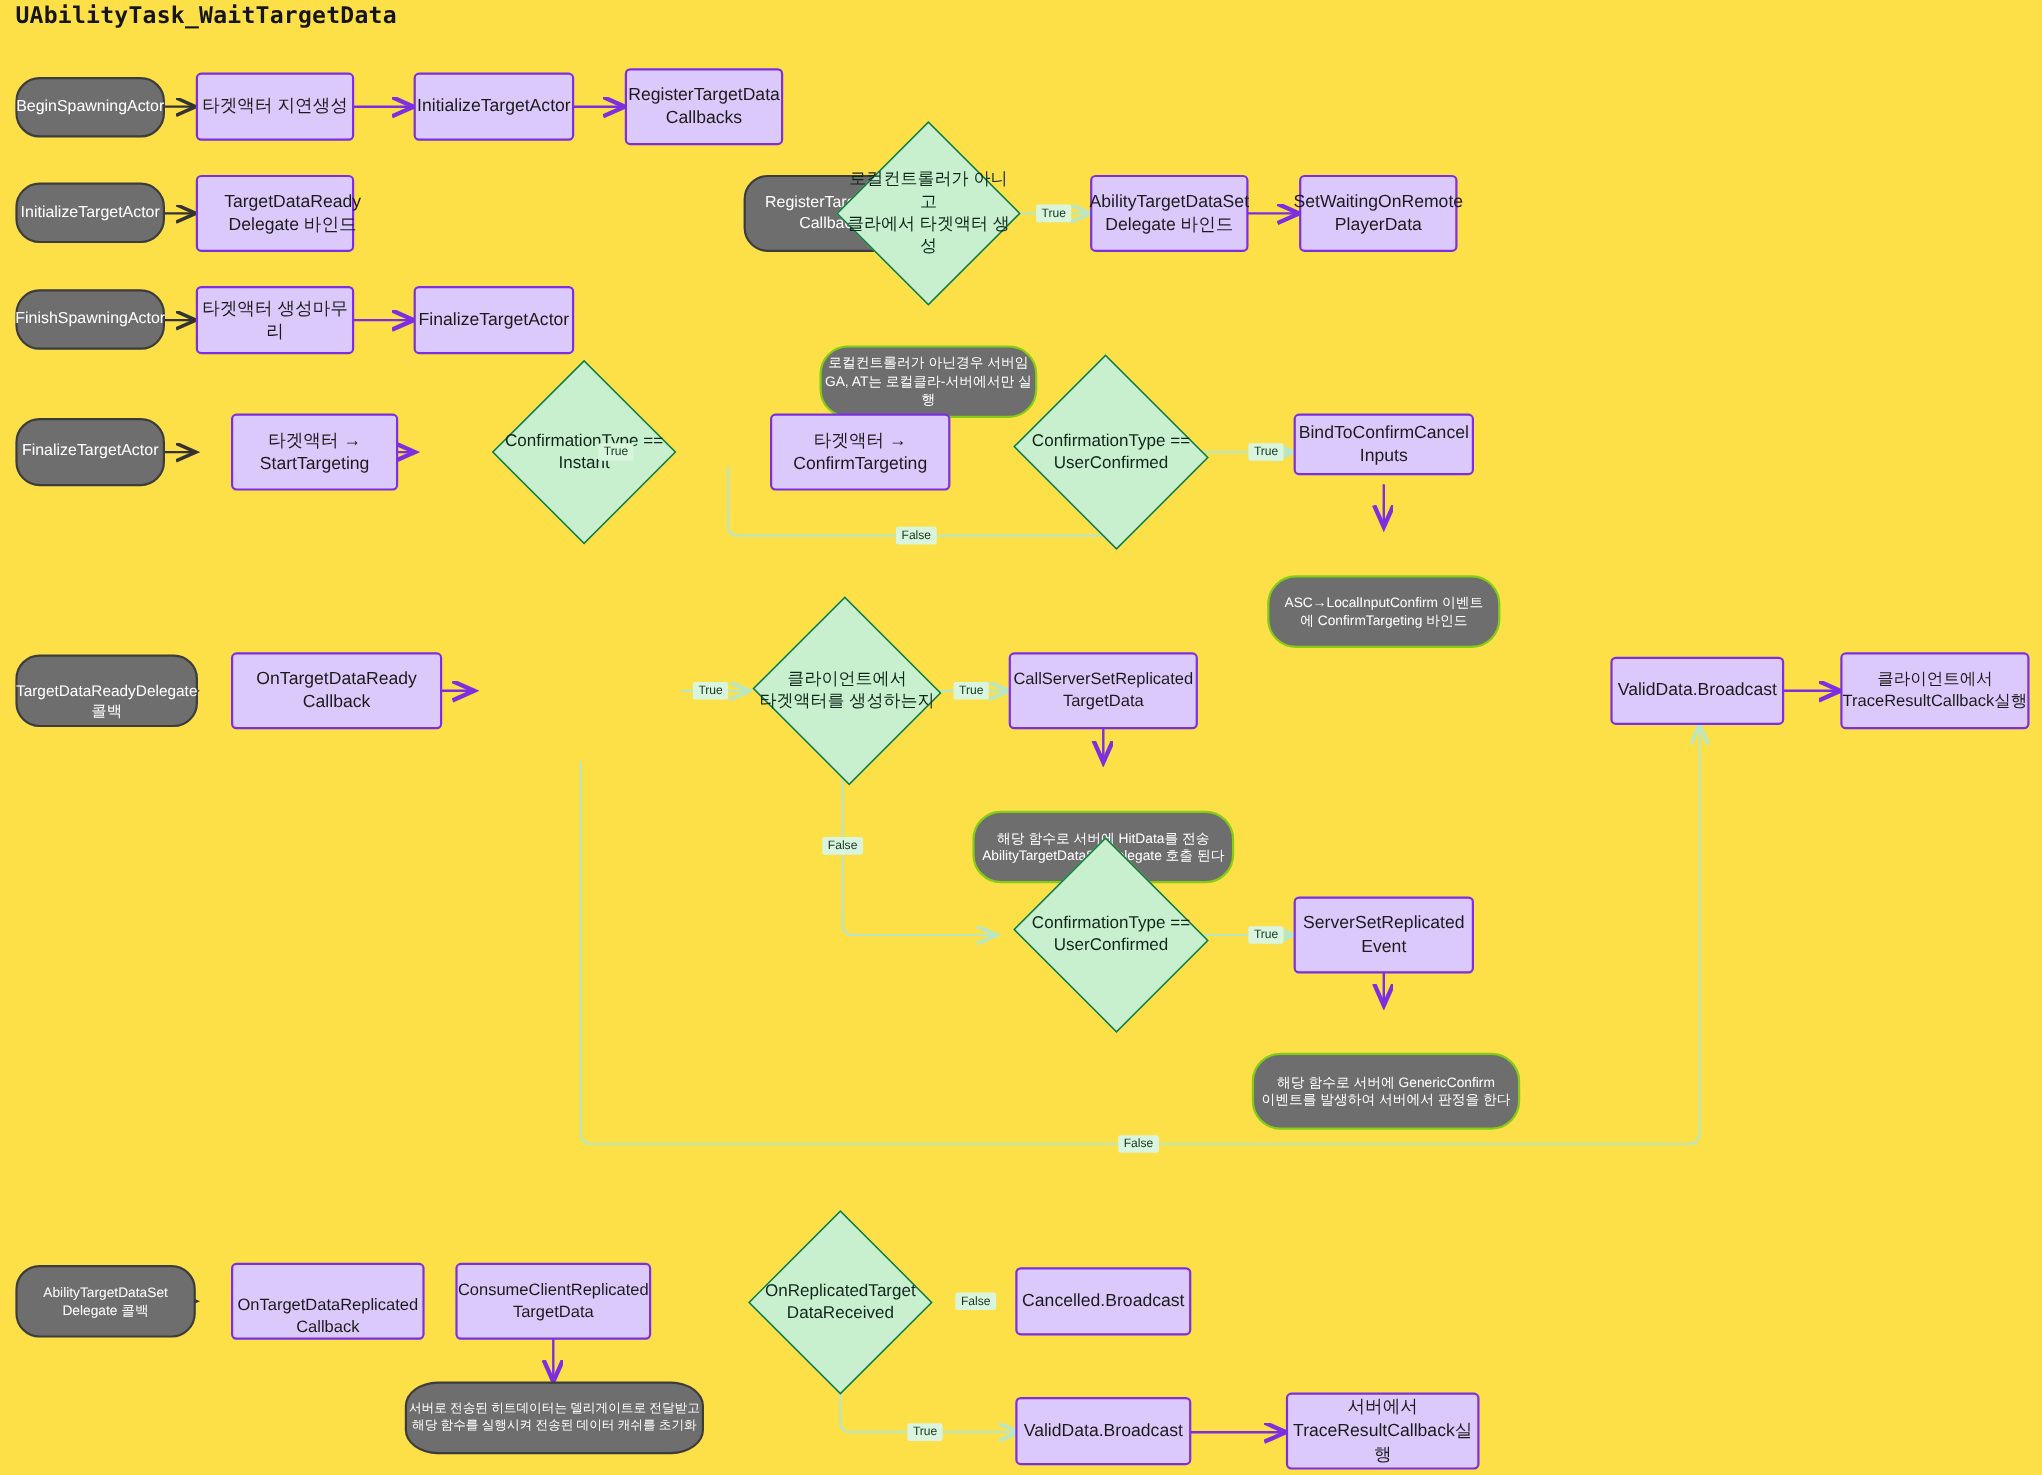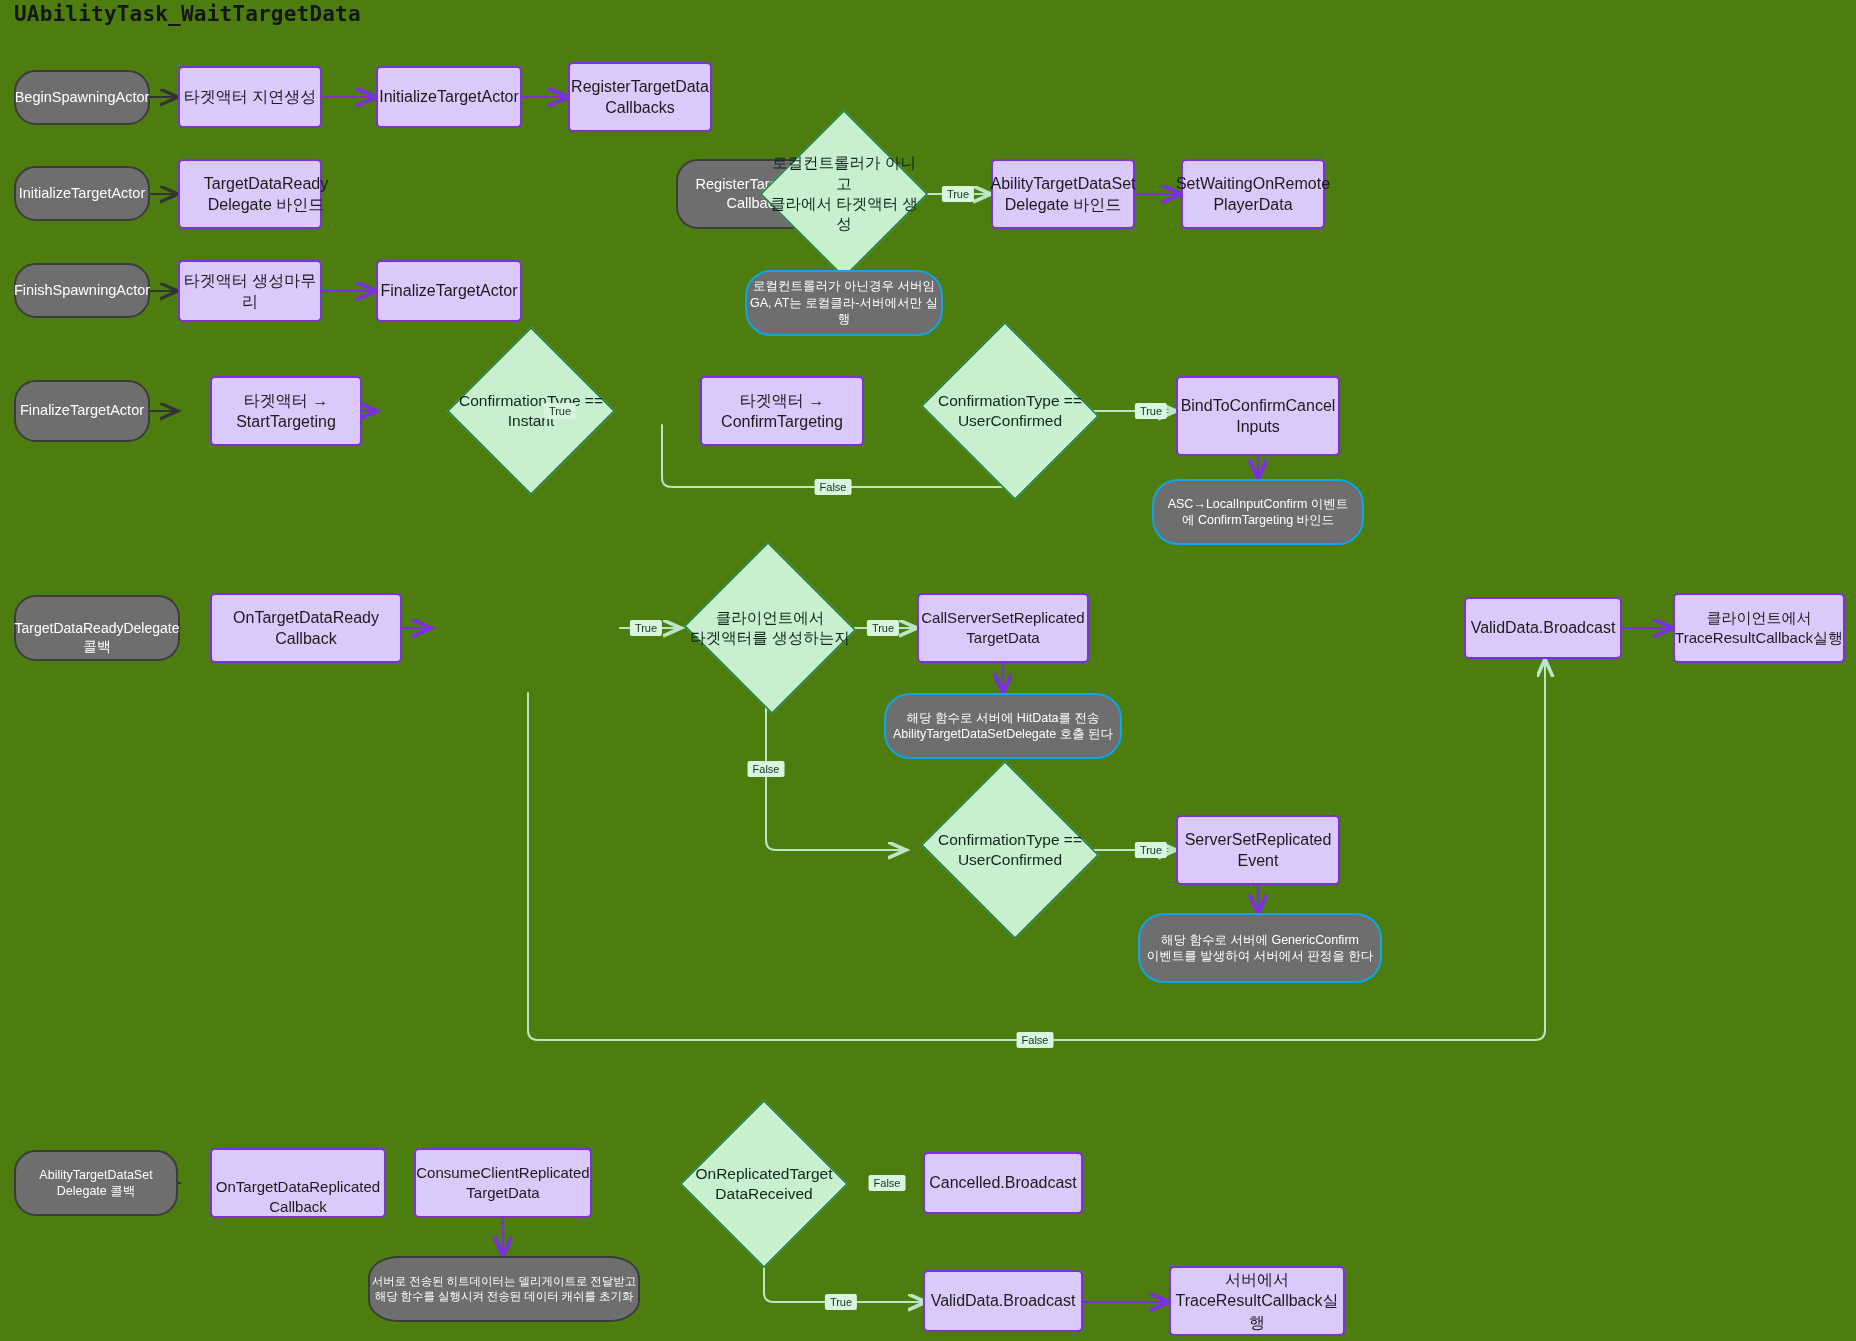--- a/index.html
+++ b/index.html
@@ -8,21 +8,21 @@
     background: #f8f5fe;
   }
   body {
     font-family: "Liberation Sans", sans-serif;
     -webkit-font-smoothing: antialiased;
   }
   #canvas {
     position: relative;
     width: 1856px;
     height: 1341px;
-    background: #4d7c0f;
+    background: #fde047;
     overflow: hidden;
   }
   #edge-layer {
     position: absolute;
     left: 0; top: 0;
     width: 1856px;
     height: 1341px;
     pointer-events: none;
   }
   .node {
@@ -71,24 +71,25 @@
   }
   .n-dec .dtext {
     position: relative;
     z-index: 2;
     padding: 0 6px;
     text-align: center;
   }
   
   .n-note {
     background: #6e6e6e;
-    border: 2px solid #0ea5e9;
+    border: 2px solid #84cc16;
     border-radius: 26px;
     color: #ffffff;
     font-size: 12.5px;
+    margin-top: 44px;
   }
   
   .n-note-cyl {
     background: #6e6e6e;
     border: 2px solid #3c3c3c;
     border-radius: 30px / 22px;
     color: #ffffff;
     font-size: 11.5px;
   }
   .edge-label {
@@ -281,21 +282,21 @@
     <span>타겟액터 →
 ConfirmTargeting</span>
   </div>
 
   <div class="node n-dec" style="left:916px; top:327px; width:188px; height:168px;">
     <div class="dia"></div>
     <span class="dtext">ConfirmationType ==
 UserConfirmed</span>
   </div>
 
-  <div class="node n-proc" style="left:1176px; top:376px; width:164px; height:80px;">
+  <div class="node n-proc" style="left:1176px; top:376px; width:164px; height:56px;">
     <span>BindToConfirmCancel
 Inputs</span>
   </div>
 
   <div class="node n-note" style="left:1152px; top:479px; width:212px; height:66px;">
     <span>ASC→LocalInputConfirm 이벤트
 에 ConfirmTargeting 바인드</span>
   </div>
 
   <div class="node n-start" style="left:14px; top:595px; width:166px; height:66px;">

